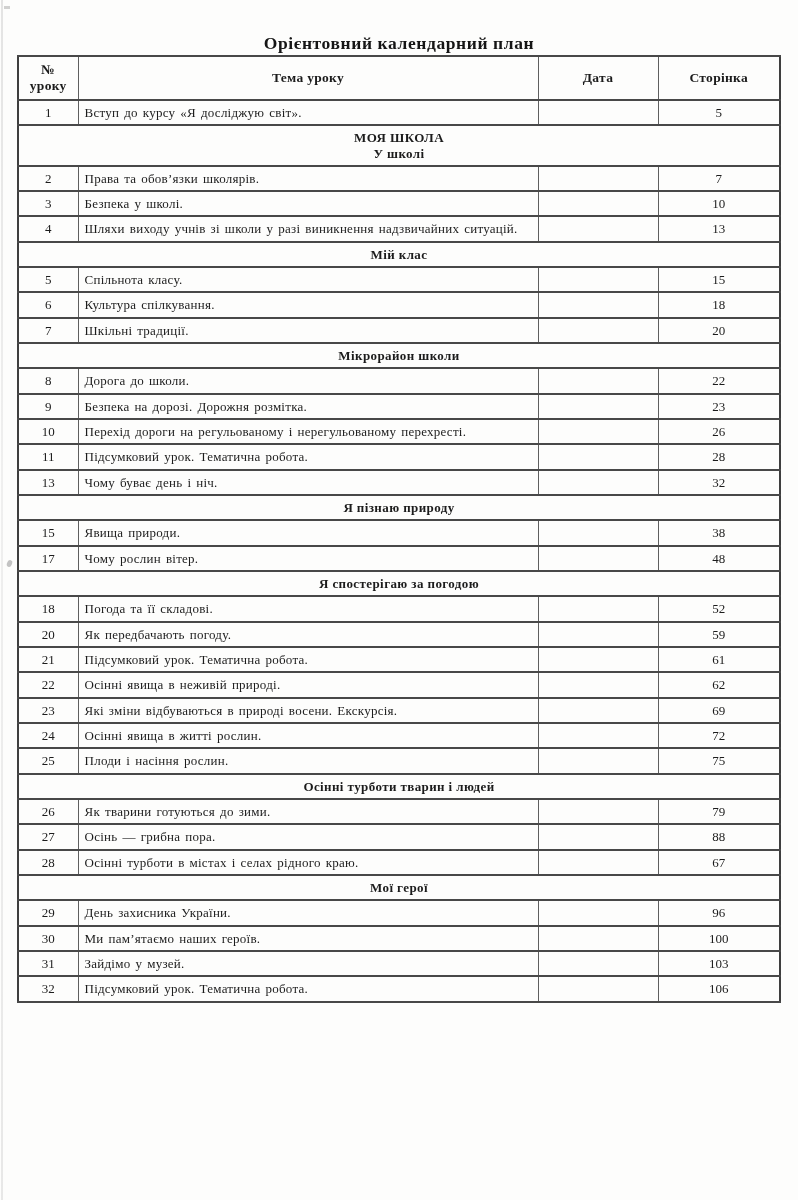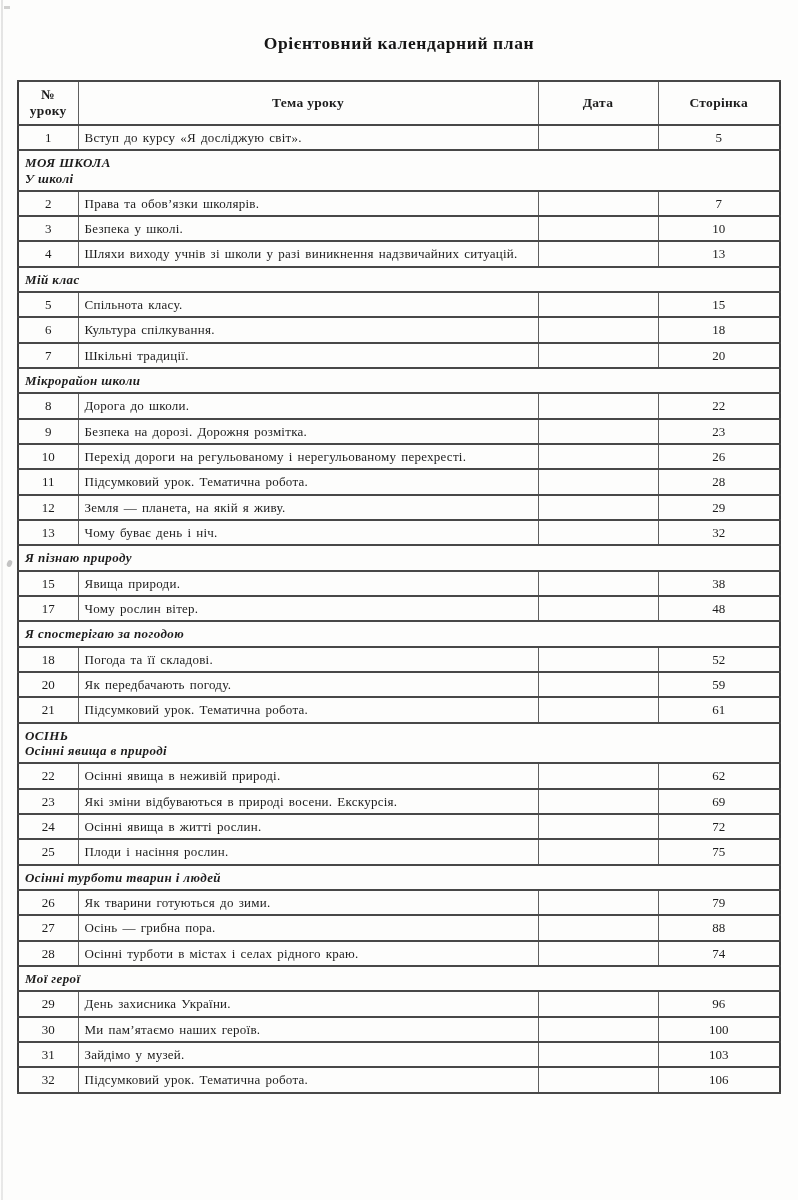--- a/index.html
+++ b/index.html
@@ -37,21 +37,21 @@
     position: absolute;
     left: 4px; top: 6px;
     width: 6px; height: 3px;
     background: #9b9b9b;
     opacity: .45;
   }
 
   .doc-title {
     margin: 0;
     padding-top: 33px;
-    padding-bottom: 26px;
+    padding-bottom: 1px;
     text-align: center;
     font-size: 17.5px;
     font-weight: bold;
     letter-spacing: 0.6px;
     color: #151515;
   }
 
   table.plan {
     table-layout: fixed;
     border-collapse: collapse;
@@ -101,21 +101,21 @@
     vertical-align: middle;
   }
   td.section-cell {
     text-align: center;
     font-weight: bold;
     font-size: 13.5px;
     letter-spacing: 0.4px;
     padding: 4px 6px 5px 6px;
     vertical-align: middle;
   }
-  td.section-cell div { text-align: left; font-style: italic; }
+  td.section-cell div { text-align: center; }
 </style>
 </head>
 <body>
 
 <div class="page">
   <div class="scan-edge-left"></div>
   <div class="scan-speck-a"></div>
   <div class="scan-speck-b"></div>
 
   <h1 class="doc-title">Орієнтовний календарний план</h1>
@@ -215,26 +215,20 @@
           <td class="date-cell"></td>
           <td class="page-cell">26</td>
         </tr>
         <tr>
           <td class="num-cell">11</td>
           <td class="topic-cell">Підсумковий урок. Тематична робота.</td>
           <td class="date-cell"></td>
           <td class="page-cell">28</td>
         </tr>
         <tr>
-          <td class="num-cell">12</td>
-          <td class="topic-cell">Земля — планета, на якій я живу.</td>
-          <td class="date-cell"></td>
-          <td class="page-cell">29</td>
-        </tr>
-        <tr>
           <td class="num-cell">13</td>
           <td class="topic-cell">Чому буває день і ніч.</td>
           <td class="date-cell"></td>
           <td class="page-cell">32</td>
         </tr>
         <tr>
           <td colspan="4" class="section-cell">
             <div>Я пізнаю природу</div>
           </td>
         </tr>
@@ -267,26 +261,20 @@
           <td class="date-cell"></td>
           <td class="page-cell">59</td>
         </tr>
         <tr>
           <td class="num-cell">21</td>
           <td class="topic-cell">Підсумковий урок. Тематична робота.</td>
           <td class="date-cell"></td>
           <td class="page-cell">61</td>
         </tr>
         <tr>
-          <td colspan="4" class="section-cell">
-            <div>ОСІНЬ</div>
-            <div>Осінні явища в природі</div>
-          </td>
-        </tr>
-        <tr>
           <td class="num-cell">22</td>
           <td class="topic-cell">Осінні явища в неживій природі.</td>
           <td class="date-cell"></td>
           <td class="page-cell">62</td>
         </tr>
         <tr>
           <td class="num-cell">23</td>
           <td class="topic-cell">Які зміни відбуваються в природі восени. Екскурсія.</td>
           <td class="date-cell"></td>
           <td class="page-cell">69</td>
@@ -317,21 +305,21 @@
         <tr>
           <td class="num-cell">27</td>
           <td class="topic-cell">Осінь — грибна пора.</td>
           <td class="date-cell"></td>
           <td class="page-cell">88</td>
         </tr>
         <tr>
           <td class="num-cell">28</td>
           <td class="topic-cell">Осінні турботи в містах і селах рідного краю.</td>
           <td class="date-cell"></td>
-          <td class="page-cell">74</td>
+          <td class="page-cell">67</td>
         </tr>
         <tr>
           <td colspan="4" class="section-cell">
             <div>Мої герої</div>
           </td>
         </tr>
         <tr>
           <td class="num-cell">29</td>
           <td class="topic-cell">День захисника України.</td>
           <td class="date-cell"></td>

